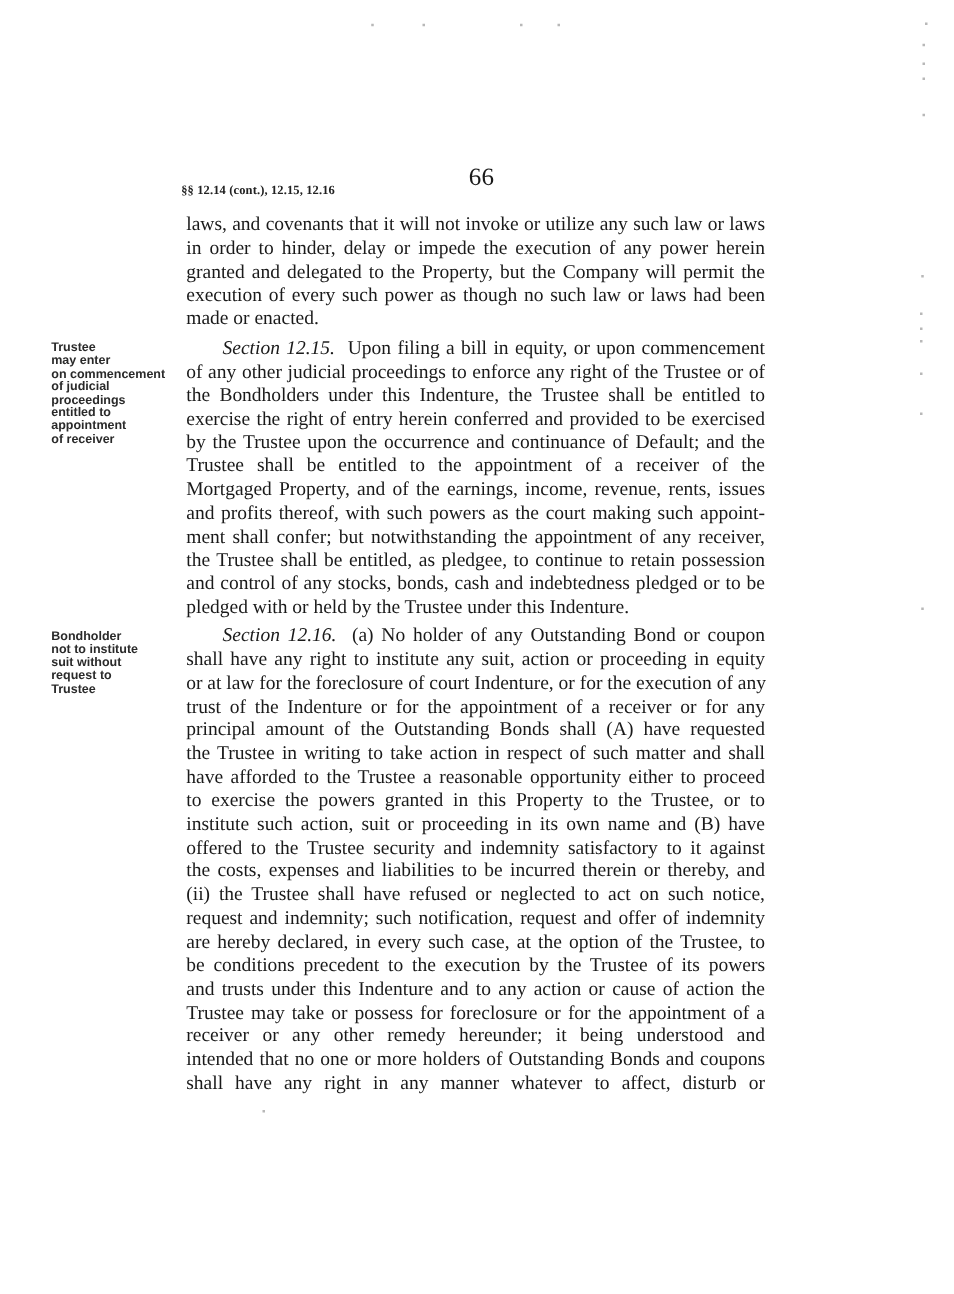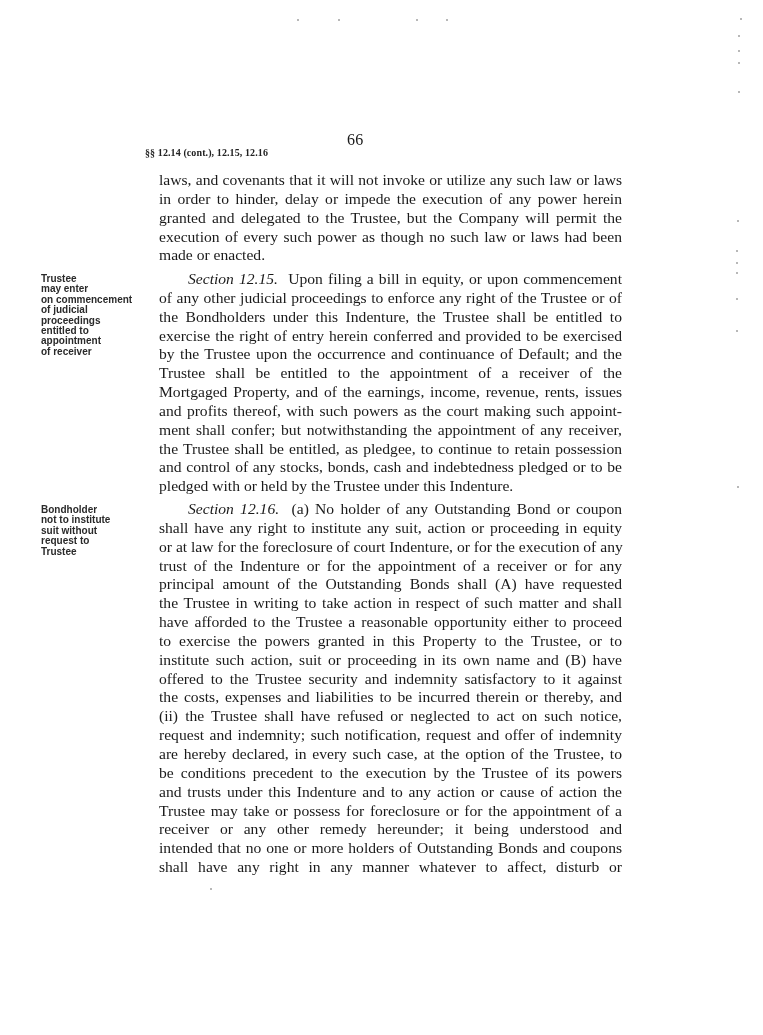--- a/index.html
+++ b/index.html
@@ -15,38 +15,38 @@
     color: #1a1a1a;
     font-family: "Liberation Serif", "DejaVu Serif", serif;
   }
   .page {
     position: absolute;
     left: 0; top: 0;
     width: 763px; height: 1035px;
   }
   .page-number {
     position: absolute;
-    left: 347px;
+    left: 375px;
     top: 131px;
-    font-size: 16px;
+    font-size: 20px;
     letter-spacing: 0.2px;
     text-align: center;
   }
   .running-head {
     position: absolute;
     left: 145px;
     top: 147px;
     font-size: 10px;
     font-weight: bold;
     letter-spacing: 0.1px;
     color: #222;
   }
   .body-col {
     position: absolute;
-    left: 159px;
+    left: 149px;
     width: 463px;
     font-size: 15.6px;
     line-height: 18.85px;
     text-align: justify;
   }
   .line {
     display: block;
     text-align: justify;
     text-align-last: justify;
     white-space: nowrap;
@@ -104,21 +104,21 @@
   <div class="speck" style="left:736px;top:330px;"></div>
   <div class="speck" style="left:737px;top:486px;"></div>
   <div class="speck" style="left:210px;top:888px;"></div>
 
   <div class="page-number">66</div>
   <div class="running-head">§§ 12.14 (cont.), 12.15, 12.16</div>
 
   <div class="body-col" style="top:171px;">
     <span class="line">laws, and covenants that it will not invoke or utilize any such law or laws</span>
     <span class="line">in order to hinder, delay or impede the execution of any power herein</span>
-    <span class="line">granted and delegated to the Trustee, but the Company will permit the</span>
+    <span class="line">granted and delegated to the Property, but the Company will permit the</span>
     <span class="line">execution of every such power as though no such law or laws had been</span>
     <span class="line last">made or enacted.</span>
   </div>
 
   <div class="margin-note" style="top:274px;">
     <span>Trustee</span>
     <span>may enter</span>
     <span>on commencement</span>
     <span>of judicial</span>
     <span>proceedings</span>

